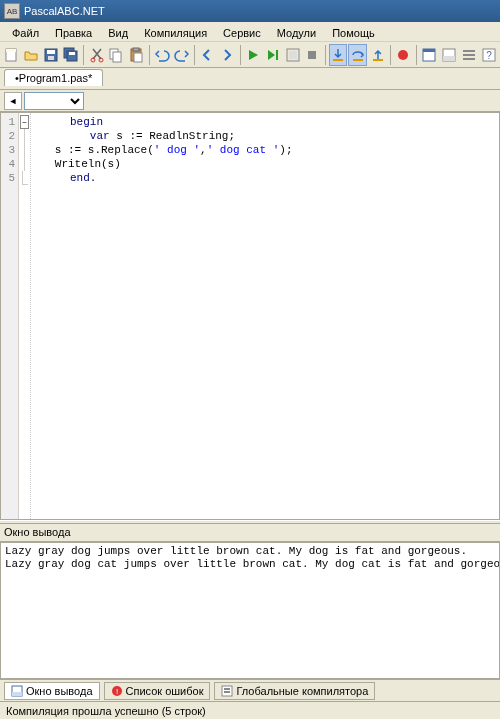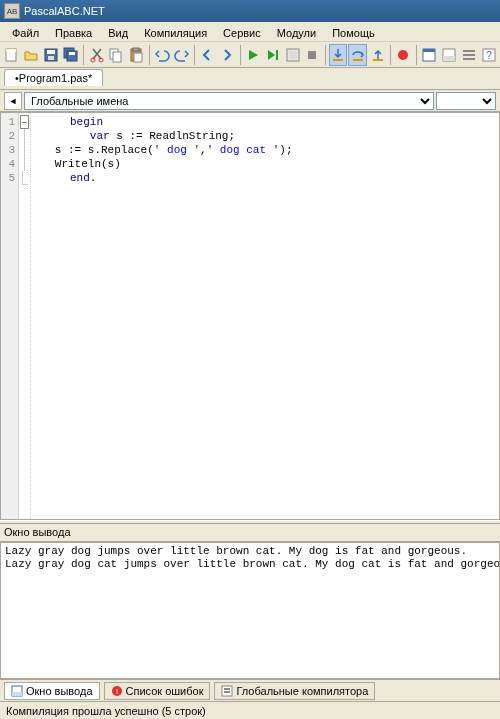--- a/index.html
+++ b/index.html
@@ -391,23 +391,20 @@
       </svg>
     </div>
 </div>
 
 <div class="tabbar">
   <div class="tab">•Program1.pas*</div>
 </div>
 
 <div class="navbar">
   <div class="nav-btn">◄</div>
-  <select class="nav-select">
-    <option>Глобальные имена</option>
-  </select>
   <select class="nav-select" style="flex:0 0 60px"><option></option></select>
 </div>
 
 <div class="editor-area">
   <div class="gutter">
     <div>1</div>
     <div>2</div>
     <div>3</div>
     <div>4</div>
     <div>5</div>

